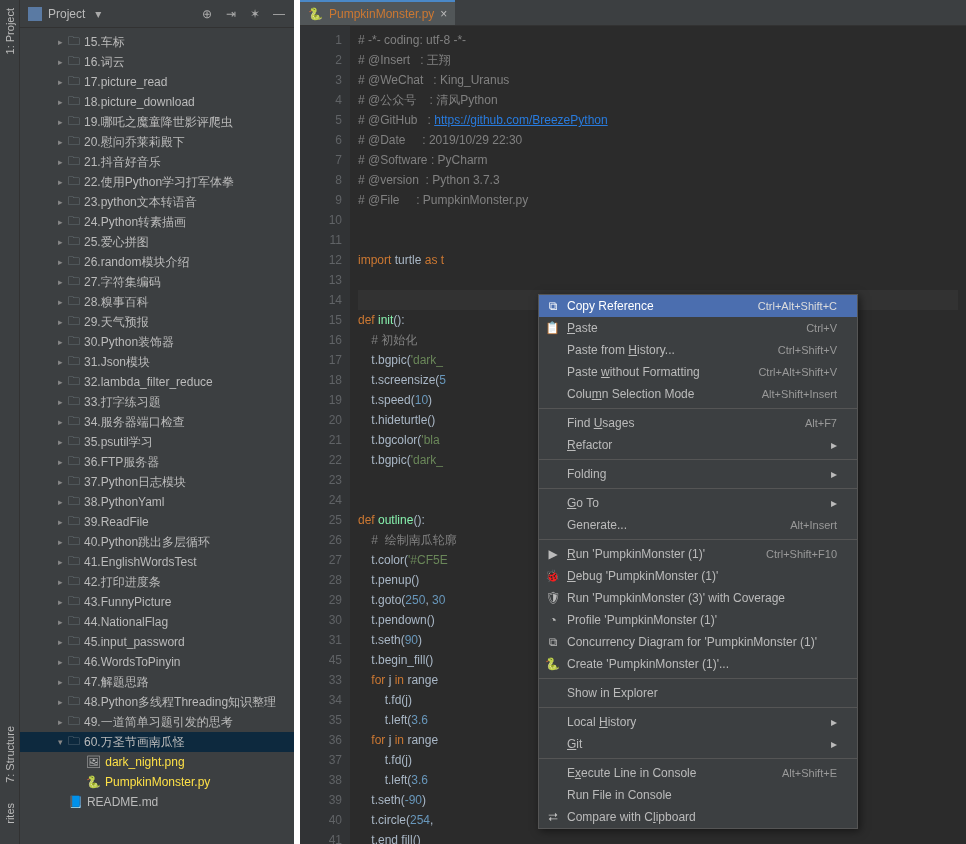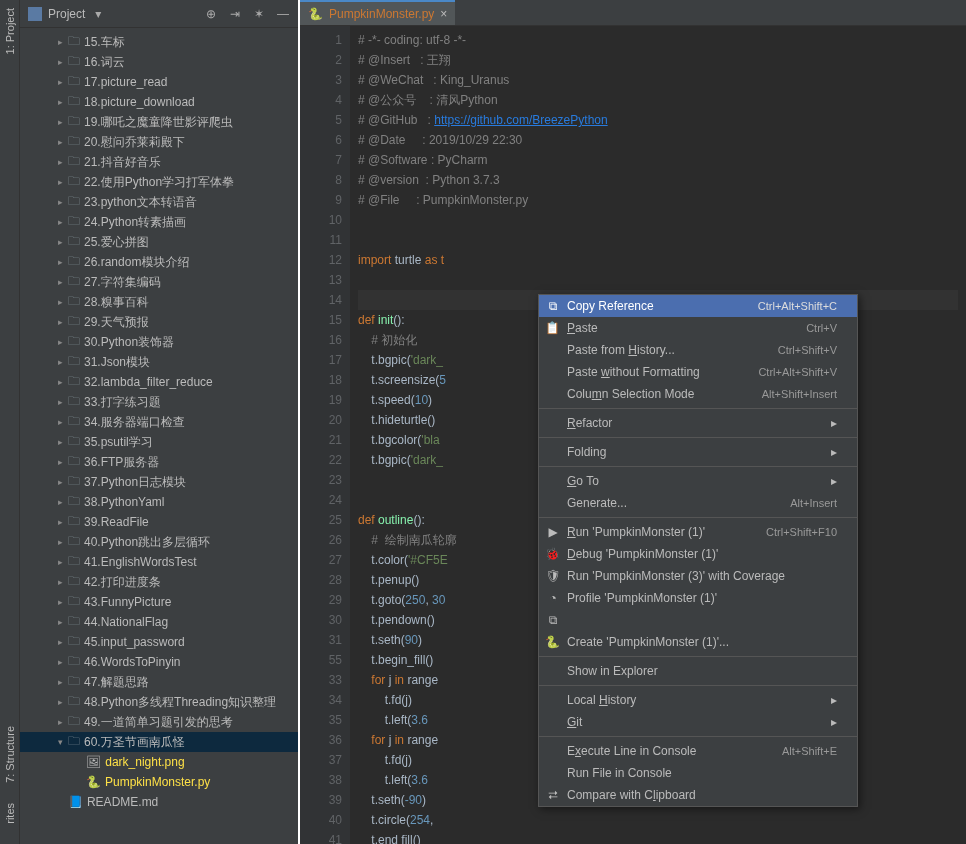--- a/index.html
+++ b/index.html
@@ -1,20 +1,20 @@
 <!DOCTYPE html>
 <html><head>
 <meta charset="utf-8">
 <style>
 *{margin:0;padding:0;box-sizing:border-box;font-family:"Segoe UI",Arial,sans-serif;font-size:12px}
 body{background:#3c3f41;color:#bbb;width:966px;height:844px;overflow:hidden;position:relative}
 .root{display:flex;height:100%}
 .left-rail{width:20px;background:#3c3f41;border-right:1px solid #323232;display:flex;flex-direction:column;align-items:center;padding-top:8px}
 .rail-label{writing-mode:vertical-rl;transform:rotate(180deg);color:#bbb;font-size:11px;margin-bottom:20px;cursor:pointer}
-.sidebar{width:280px;background:#3c3f41;border-right:2px solid #ffffff;display:flex;flex-direction:column}
+.sidebar{width:280px;background:#3c3f41;border-right:6px solid #ffffff;display:flex;flex-direction:column}
 .sidebar-header{height:28px;display:flex;align-items:center;padding:0 8px;border-bottom:1px solid #323232;justify-content:space-between}
 .sidebar-header-left{display:flex;align-items:center;gap:6px}
 .proj-icon{width:14px;height:14px;background:#5a7aa3}
 .sidebar-header-icons{display:flex;gap:10px;color:#999}
 .ico{width:14px;height:14px;display:inline-flex;align-items:center;justify-content:center;cursor:pointer;color:#aaa}
 .tree{flex:1;overflow:auto;padding:4px 0}
 .tree-item{display:flex;align-items:center;height:20px;padding-left:20px;cursor:pointer;white-space:nowrap}
 .tree-item.sel{background:#0d293e}
 .arrow{width:10px;display:inline-block;color:#888;font-size:9px}
 .dir-icon{color:#87939a;margin-right:4px}
@@ -304,21 +304,21 @@
           <div>22</div>
           <div>23</div>
           <div>24</div>
           <div>25</div>
           <div>26</div>
           <div>27</div>
           <div>28</div>
           <div>29</div>
           <div>30</div>
           <div>31</div>
-          <div>55</div>
+          <div>45</div>
           <div>33</div>
           <div>34</div>
           <div>35</div>
           <div>36</div>
           <div>37</div>
           <div>38</div>
           <div>39</div>
           <div>40</div>
           <div>41</div>
         </div>
@@ -387,20 +387,24 @@
     <div class="menu-item">
       <span>Paste <span class="u">w</span>ithout Formatting</span>
       <span class="shortcut">Ctrl+Alt+Shift+V</span>
     </div>
     <div class="menu-item">
       <span>Colu<span class="u">m</span>n Selection Mode</span>
       <span class="shortcut">Alt+Shift+Insert</span>
     </div>
     <div class="menu-sep"></div>
     <div class="menu-item">
+      <span>Find <span class="u">U</span>sages</span>
+      <span class="shortcut">Alt+F7</span>
+    </div>
+    <div class="menu-item">
       <span><span class="u">R</span>efactor</span>
       <span class="menu-arrow">▸</span>
     </div>
     <div class="menu-sep"></div>
     <div class="menu-item">
       <span>Folding</span>
       <span class="menu-arrow">▸</span>
     </div>
     <div class="menu-sep"></div>
     <div class="menu-item">
@@ -424,20 +428,21 @@
     <div class="menu-item">
       <span class="menu-ico">🛡</span>
       <span>Run 'PumpkinMonster (3)' with Coverage</span>
     </div>
     <div class="menu-item">
       <span class="menu-ico">◔</span>
       <span>Profile 'PumpkinMonster (1)'</span>
     </div>
     <div class="menu-item">
       <span class="menu-ico">⧉</span>
+      <span>Concurrency Diagram for 'PumpkinMonster (1)'</span>
     </div>
     <div class="menu-item">
       <span class="menu-ico">🐍</span>
       <span>Create 'PumpkinMonster (1)'...</span>
     </div>
     <div class="menu-sep"></div>
     <div class="menu-item">
       <span>Show in Explorer</span>
     </div>
     <div class="menu-sep"></div>

